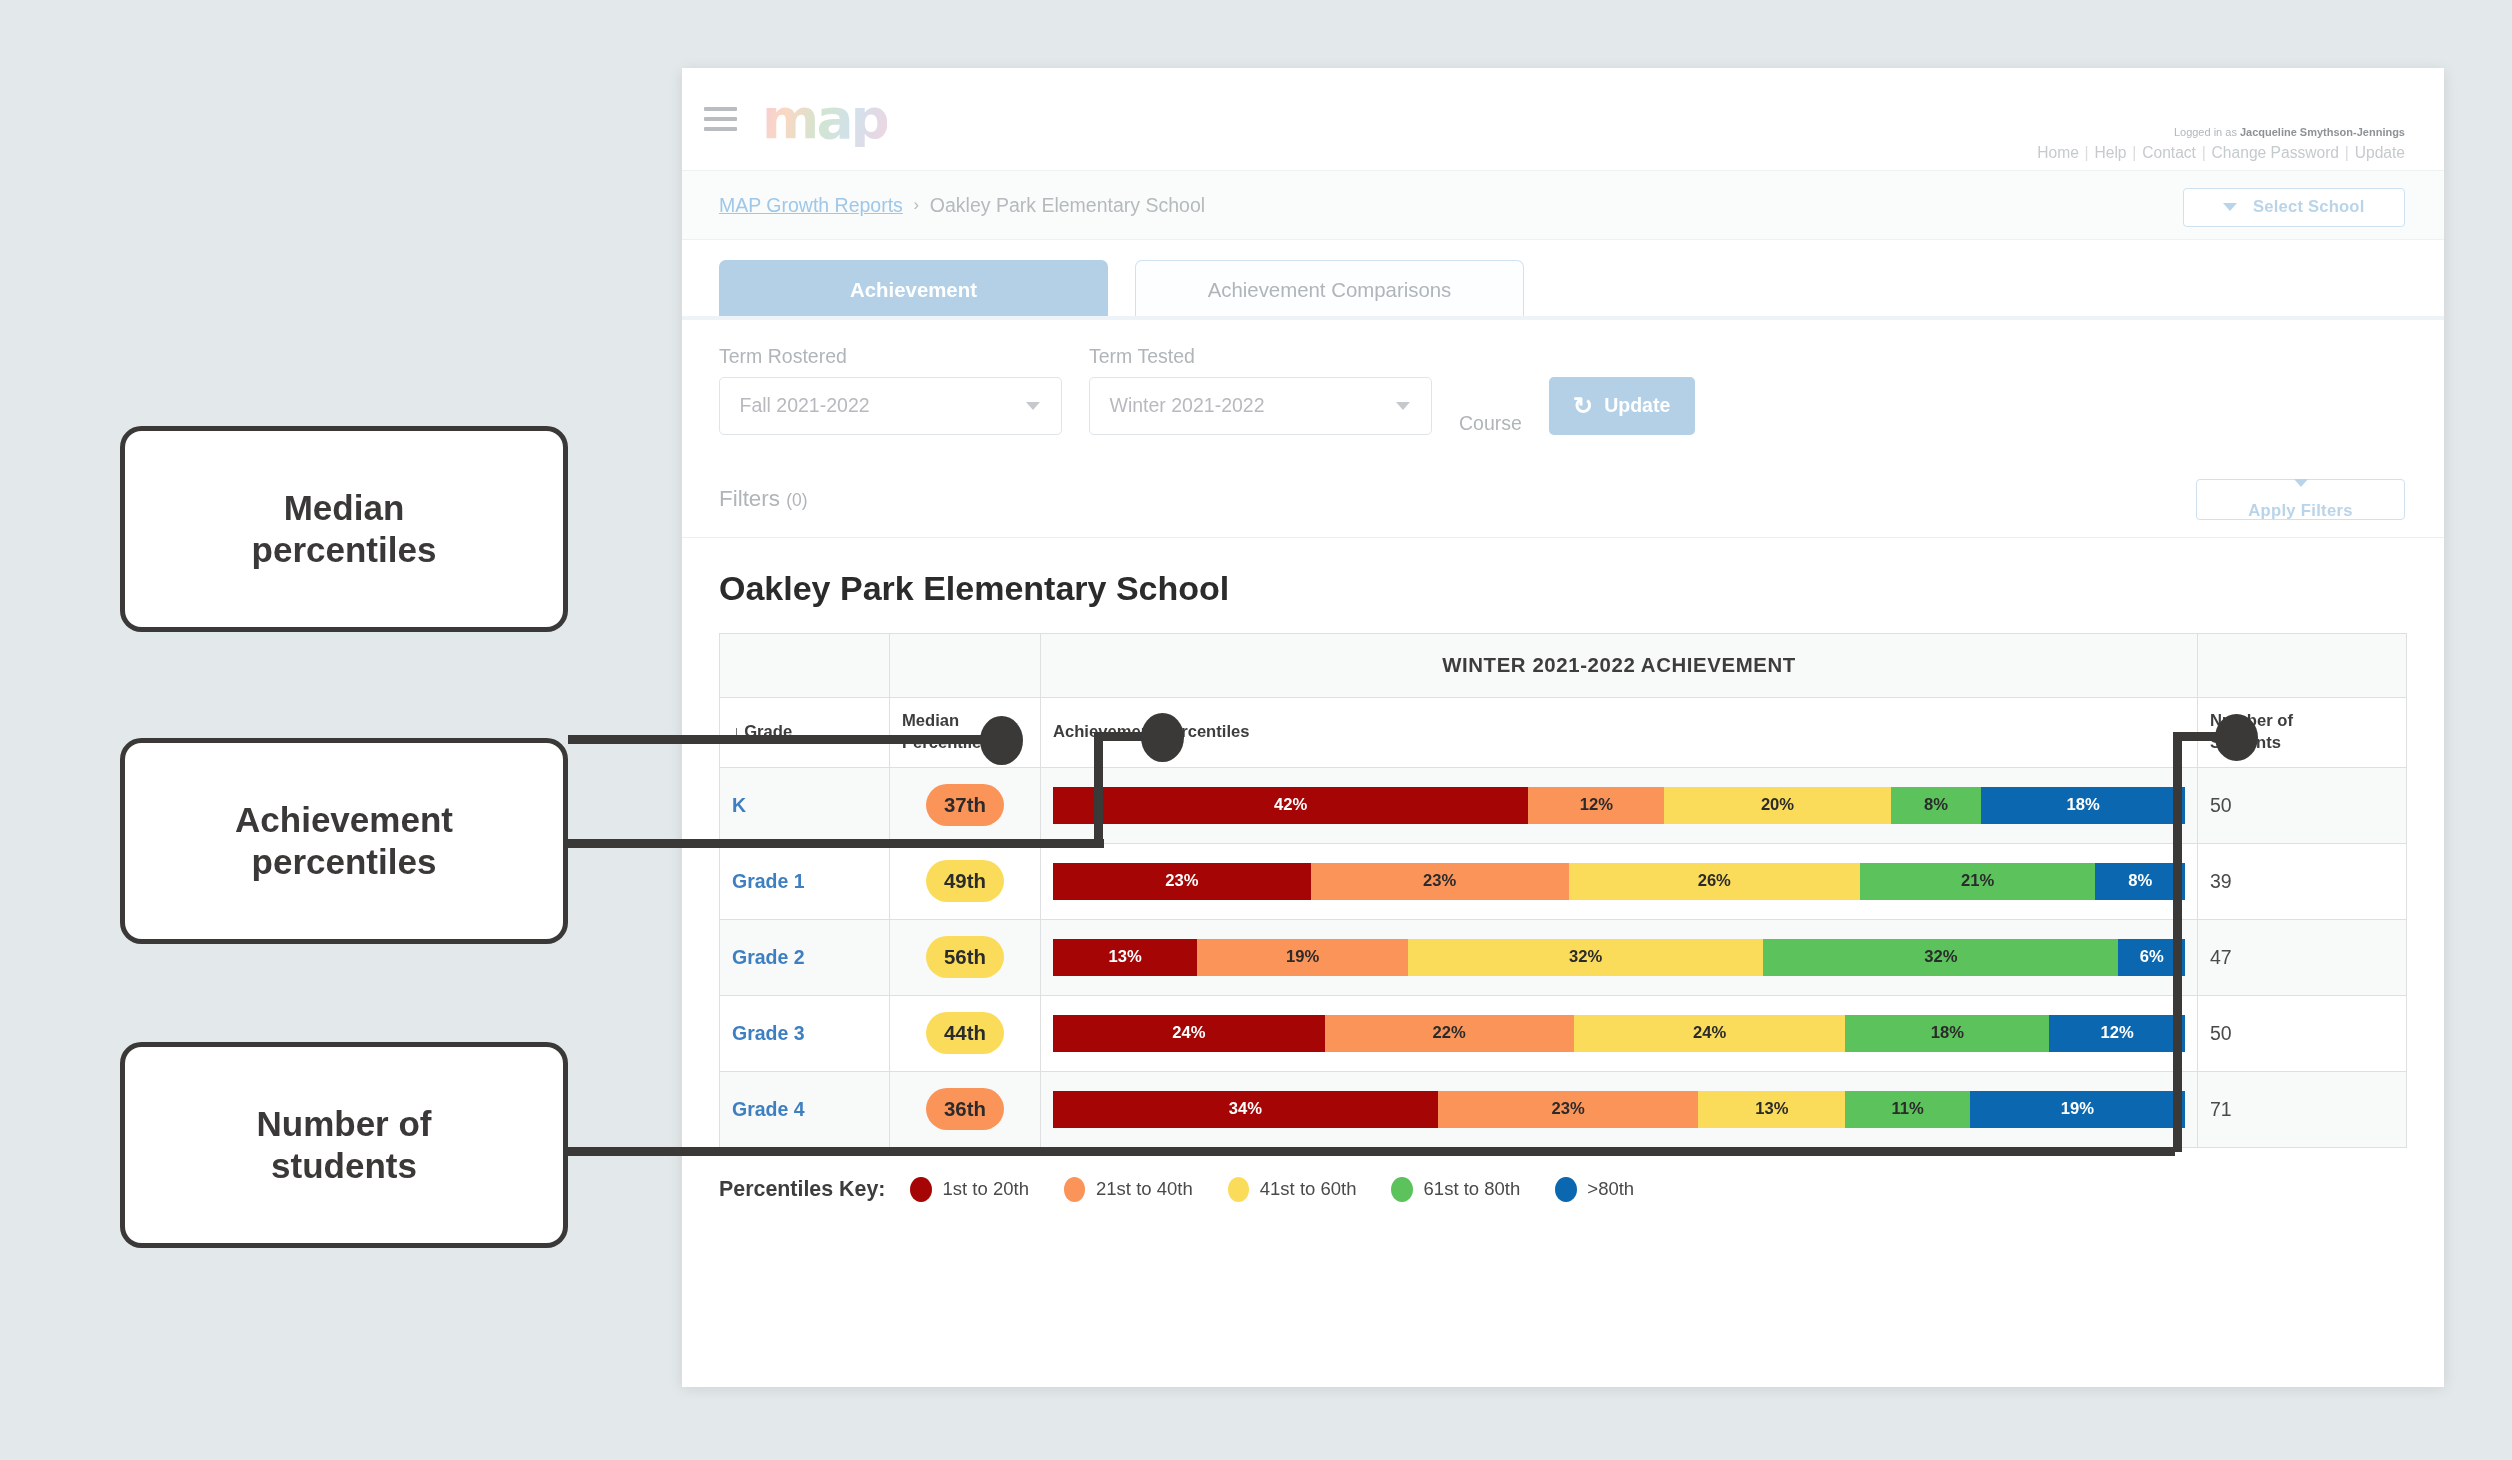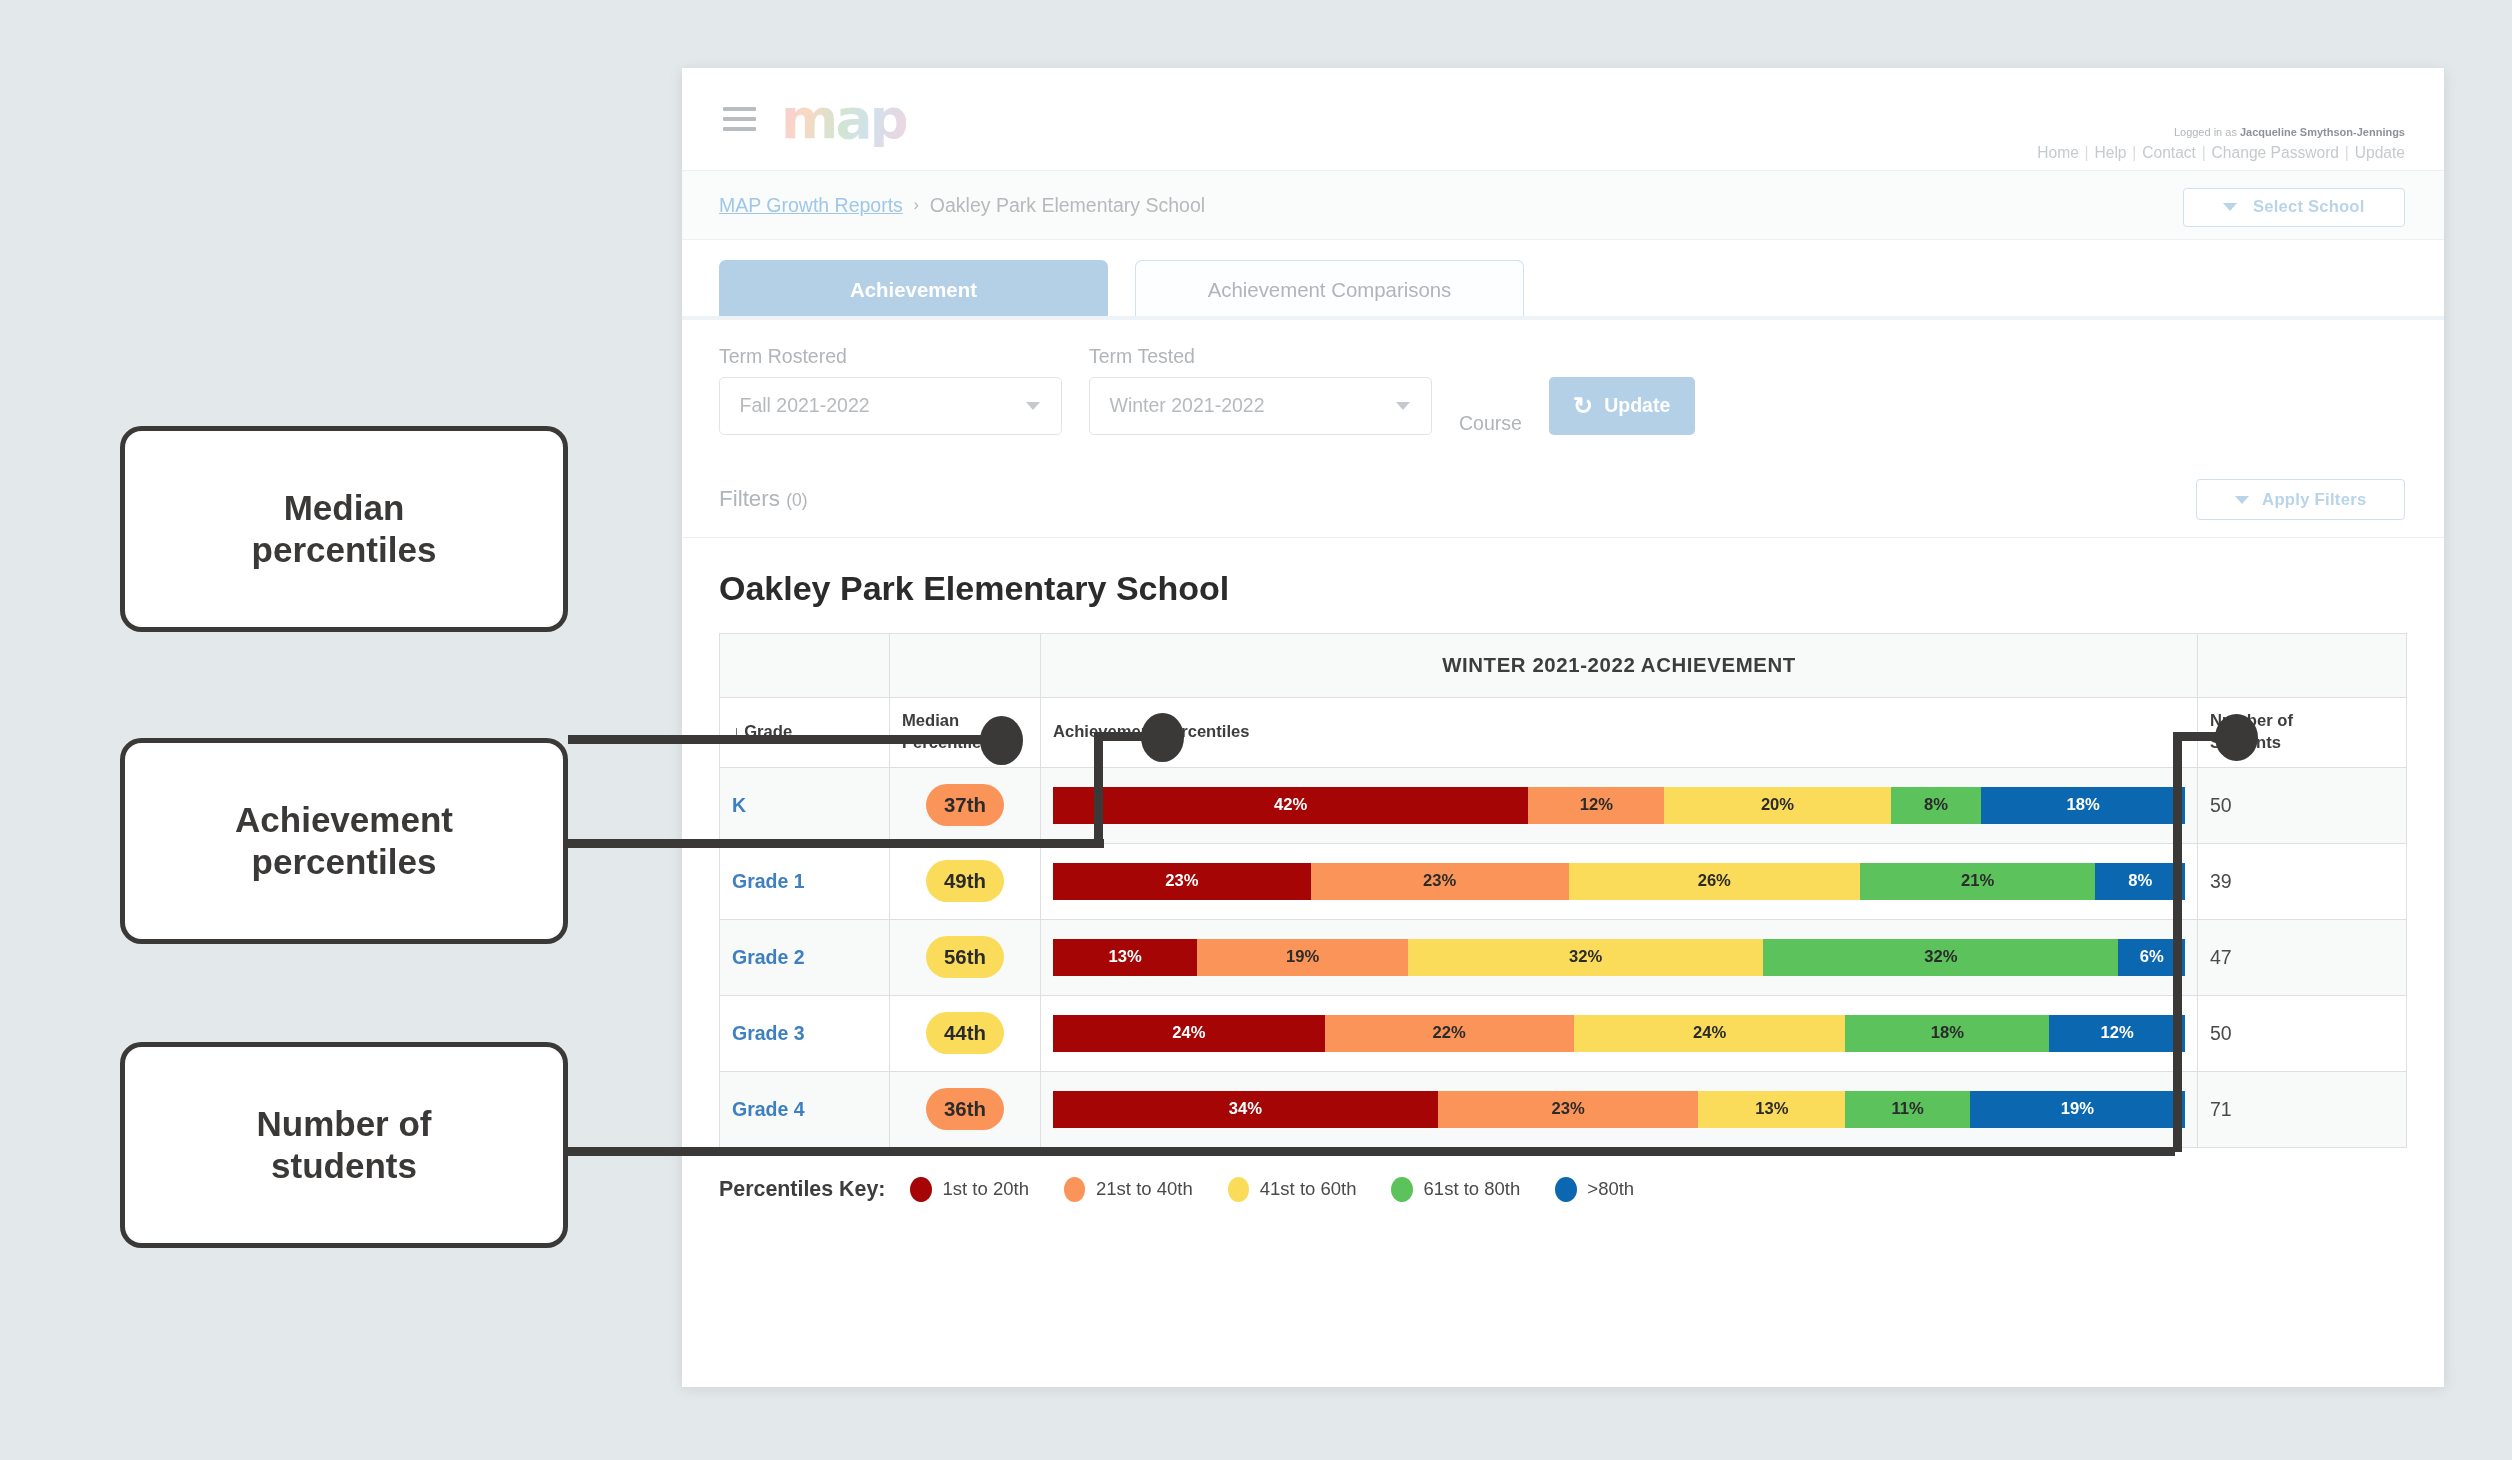--- a/index.html
+++ b/index.html
@@ -19,21 +19,21 @@
     width: 1762px; height: 1319px;
     background: #ffffff;
     box-shadow: 0 1.9px 13.6px rgba(0,0,0,0.10);
   }
 
   
   #app-header {
     height: 102px;
     display: flex;
     align-items: center;
-    padding: 0 39px 0 41px;
+    padding: 0 39px 0 22px;
     position: relative;
     background: #fff;
   }
   .hamburger {
     width: 33px; height: 25px;
     display: flex; flex-direction: column; justify-content: space-between;
     margin-right: 25px; cursor: pointer;
   }
   .hamburger i { display: block; height: 4.9px; background: #b9bdc0; border-radius: 1px; }
 
@@ -168,20 +168,21 @@
   }
   #filters-label { font-size: 22.4px; color: #b0b5b9; }
   #filters-label .count { font-size: 17.5px; }
   #apply-filters-btn {
     position: absolute; right: 39px; top: 17.5px;
     width: 209px; height: 41px;
     border: 1px solid #cfe0ef; border-radius: 3.9px; background: #fff;
     display: flex; align-items: center; justify-content: center; gap: 13.6px;
     font-size: 16.6px; font-weight: bold; color: #b9d4e9; letter-spacing: 0.3px;
     cursor: pointer;
+    flex-direction: column;
   }
 
   
   #school-name {
     font-size: 34px; font-weight: bold; color: #2b2b2b;
     padding: 31px 37px 25px 37px;
     background: #fff;
   }
 
   

